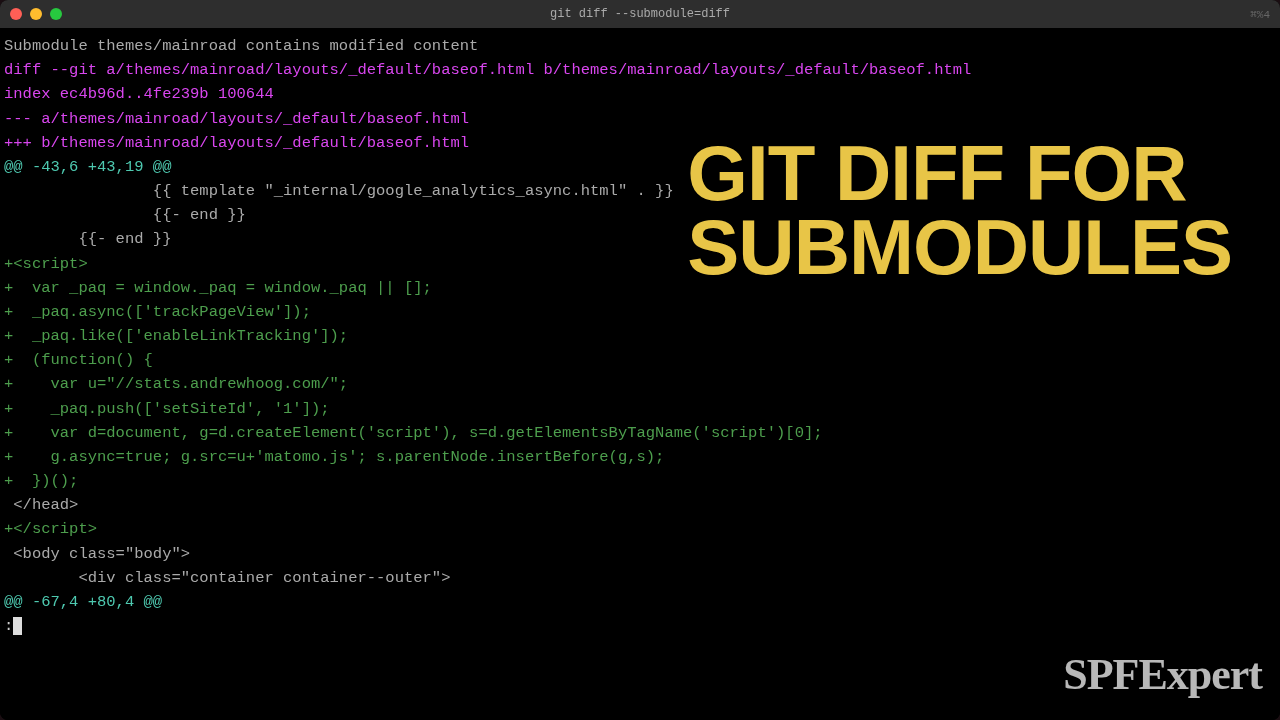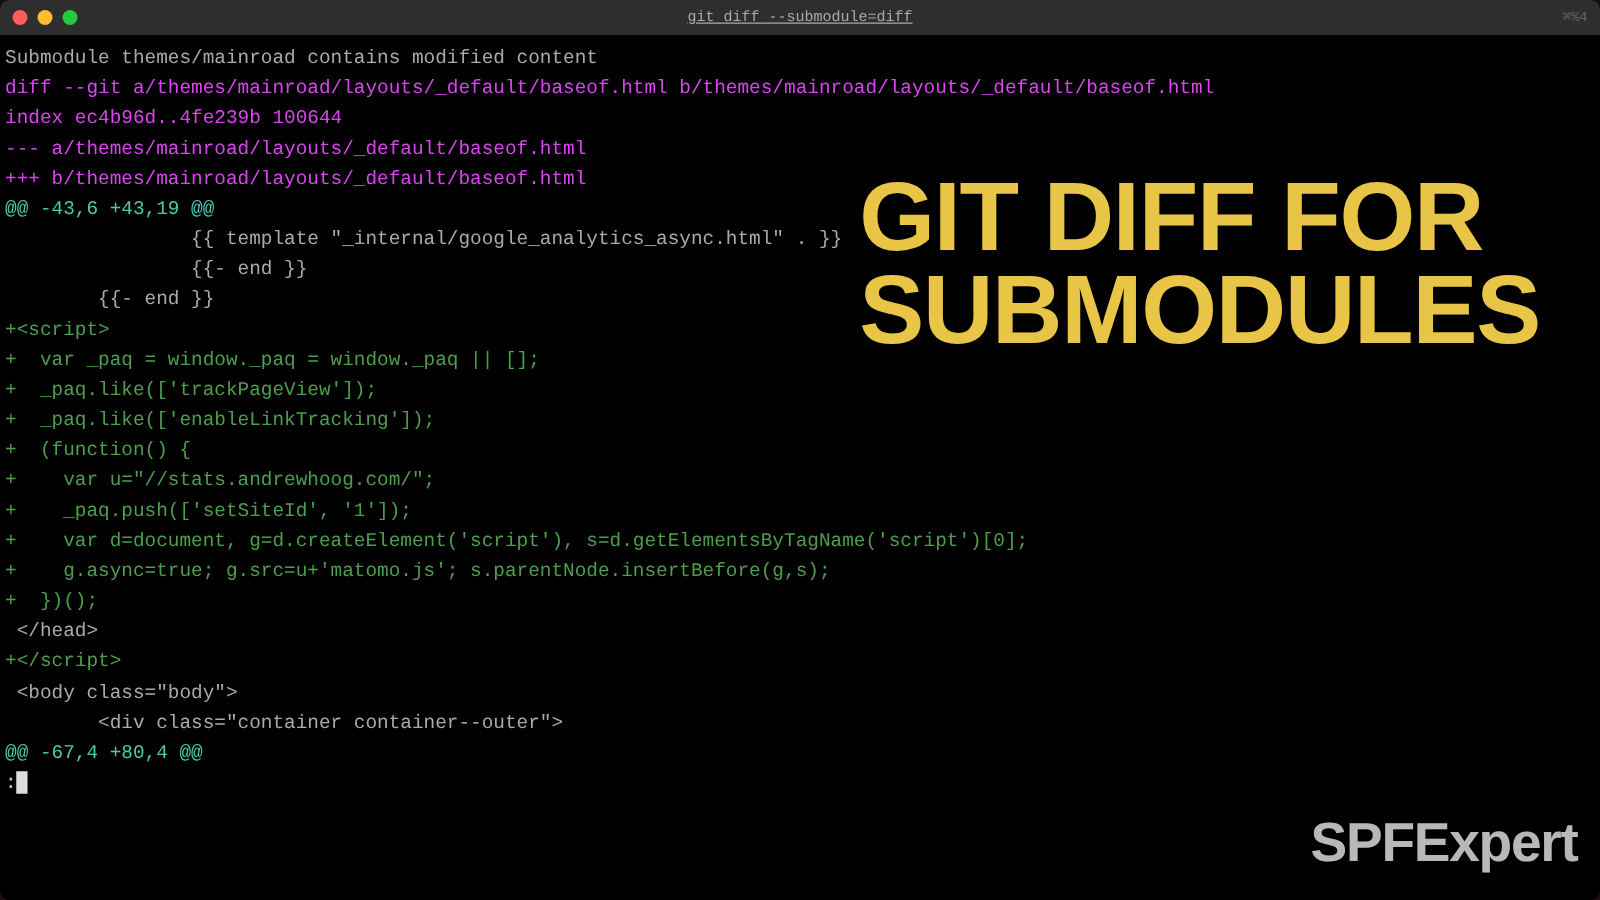--- a/index.html
+++ b/index.html
@@ -48,21 +48,20 @@
 .tl-close { background: #ff5f56; }
 .tl-min { background: #ffbd2e; }
 .tl-max { background: #27c93f; }
 
 .title-text {
   position: absolute;
   left: 50%;
   transform: translateX(-50%);
   color: #aaa;
   font-size: 12px;
-  text-decoration: underline;
 }
 
 .title-right {
   margin-left: auto;
   color: #666;
   font-size: 11px;
 }
 
 .terminal-body {
   padding: 6px 4px;
@@ -91,21 +90,21 @@
   color: #e8c547;
   letter-spacing: -1px;
   text-align: left;
   margin-left: 44px;
 }
 
 .watermark {
   position: absolute;
   right: 18px;
   bottom: 10px;
-  font-family: Liberation Sans, sans-serif;
+  font-family: Liberation Serif, serif;
   font-weight: 900;
   font-size: 44px;
   color: rgba(255,255,255,0.72);
   letter-spacing: -1px;
 }
 
 .cursor {
   display: inline-block;
   width: 9px;
   height: 18px;
@@ -136,21 +135,21 @@
     <div class="line white-bold">diff --git a/themes/mainroad/layouts/_default/baseof.html b/themes/mainroad/layouts/_default/baseof.html</div>
     <div class="line white-bold">index ec4b96d..4fe239b 100644</div>
     <div class="line white-bold">--- a/themes/mainroad/layouts/_default/baseof.html</div>
     <div class="line white-bold">+++ b/themes/mainroad/layouts/_default/baseof.html</div>
     <div class="line cyan">@@ -43,6 +43,19 @@</div>
     <div class="line ctx">                {{ template "_internal/google_analytics_async.html" . }}</div>
     <div class="line ctx">                {{- end }}</div>
     <div class="line ctx">        {{- end }}</div>
     <div class="line green">+&lt;script&gt;</div>
     <div class="line green">+  var _paq = window._paq = window._paq || [];</div>
-    <div class="line green">+  _paq.like(['trackPageView']);</div>
+    <div class="line green">+  _paq.async(['trackPageView']);</div>
     <div class="line green">+  _paq.like(['enableLinkTracking']);</div>
     <div class="line green">+  (function() {</div>
     <div class="line green">+    var u="//stats.andrewhoog.com/";</div>
     <div class="line green">+    _paq.push(['setSiteId', '1']);</div>
     <div class="line green">+    var d=document, g=d.createElement('script'), s=d.getElementsByTagName('script')[0];</div>
     <div class="line green">+    g.async=true; g.src=u+'matomo.js'; s.parentNode.insertBefore(g,s);</div>
     <div class="line green">+  })();</div>
     <div class="line ctx"> &lt;/head&gt;</div>
     <div class="line green">+&lt;/script&gt;</div>
     <div class="line ctx"> &lt;body class="body"&gt;</div>

